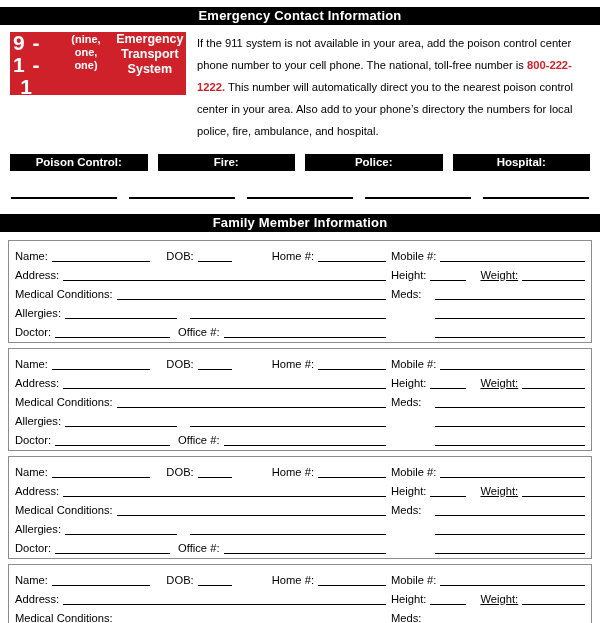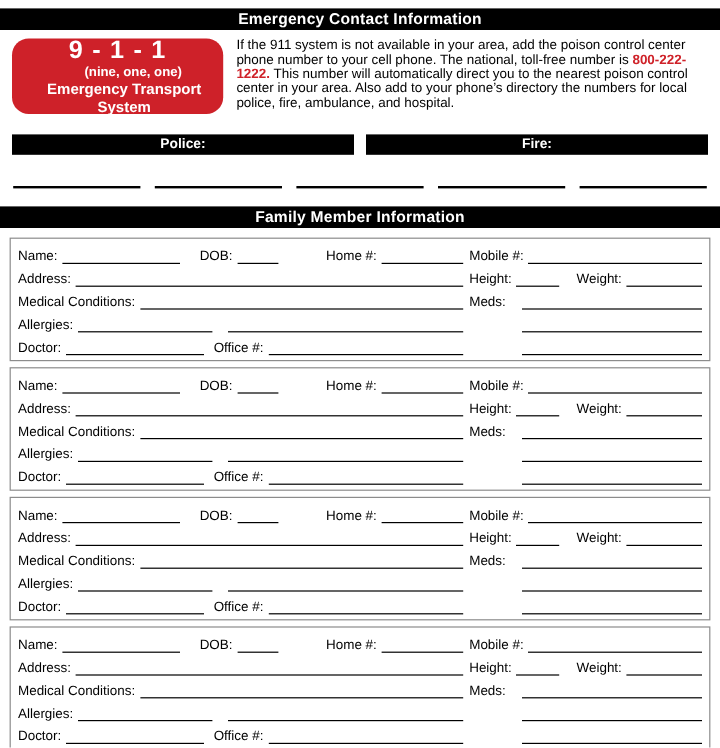--- a/index.html
+++ b/index.html
@@ -17,26 +17,26 @@
     text-align:center; height:18px; line-height:18px;
     letter-spacing:.2px;
   }
   #header-bar { margin-top:7px; }
 
   
   .top-section { display:flex; margin:7px 10px 0 10px; min-height:68px; }
   .red-box {
     width:176px; height:63px; flex:0 0 176px;
     background:#CE2129; color:#fff; text-align:center;
-    display:flex; flex-direction:column; justify-content:center;border-radius:14px;
+    display:flex; flex-direction:row; justify-content:center;
   }
   .red-number { font-size:21px; font-weight:bold; letter-spacing:1px; line-height:22px; }
   .red-phonetic { font-size:11px; font-weight:bold; line-height:13px; margin-top:1px;padding-left:26px; }
   .red-caption { font-size:12.5px; font-weight:bold; line-height:15px;padding-left:11px; }
-  .info-text { flex:1; margin-left:11px; font-size:11.2px; line-height:12px; }
+  .info-text { flex:1; margin-left:11px; font-size:11.2px; line-height:22px; }
   .phone { color:#CF2229; font-weight:bold; }
 
   
   .contact-row { display:flex; gap:10px; margin:12px 10px 0 10px; }
   .contact-box {
     flex:1; background:#000; color:#fff;
     font-weight:bold; font-size:11.5px;
     text-align:center; height:17px; line-height:17px;
   }
   .contact-lines { display:flex; gap:10px; margin:26px 10px 0 10px; }
@@ -54,40 +54,42 @@
   .frow { display:flex; align-items:flex-end; height:17px; font-size:11.2px; }
   .lz { flex:1; display:flex; align-items:flex-end; padding-right:5px; }
   .rz { width:194px; flex:0 0 194px; display:flex; align-items:flex-end; }
   .lbl { white-space:nowrap; margin-right:4px; line-height:12px; }
   .fl { border-bottom:1.5px solid #000; height:12px; display:block; }
   .flex1 { flex:1; }
   .w34 { width:34px; } .w68 { width:68px; } .w36 { width:36px; }
   .w112 { width:112px; } .w115 { width:115px; }
   .sp44 { width:44px; flex:0 0 44px; }
   .ml8 { margin-left:8px; } .ml12 { margin-left:16px; } .ml13 { margin-left:13px; }
-  .ml14 { margin-left:14px; } .ml16 { margin-left:16px;padding-left:24px; }
+  .ml14 { margin-left:14px;text-decoration:underline; } .ml16 { margin-left:16px;padding-left:24px; }
   .mr14 { margin-right:14px; }
 </style>
 </head>
 <body>
 
 <div class="bar" id="header-bar">Emergency Contact Information</div>
 
 <div class="top-section">
   <div class="red-box">
     <div class="red-number">9 - 1 - 1</div>
     <div class="red-phonetic">(nine, one, one)</div>
     <div class="red-caption">Emergency Transport System</div>
   </div>
   <div class="info-text"><span>If the 911 system is not available in your area, add the poison control center phone number to your cell phone. The national, toll-free number is </span><span class="phone">800-222-1222.</span><span> This number will automatically direct you to the nearest poison control center in your area. Also add to your phone’s directory the numbers for local police, fire, ambulance, and hospital.</span></div>
 </div>
 
 <div class="contact-row">
+  <div class="contact-box">Poison Control:</div>
+  <div class="contact-box">Fire:</div>
   <div class="contact-box">Police:</div>
-  <div class="contact-box">Fire:</div>
+  <div class="contact-box">Hospital:</div>
 </div>
 
 <div class="contact-lines">
   <div class="contact-line">
       <span></span>
     </div>
   <div class="contact-line">
       <span></span>
     </div>
   <div class="contact-line">

